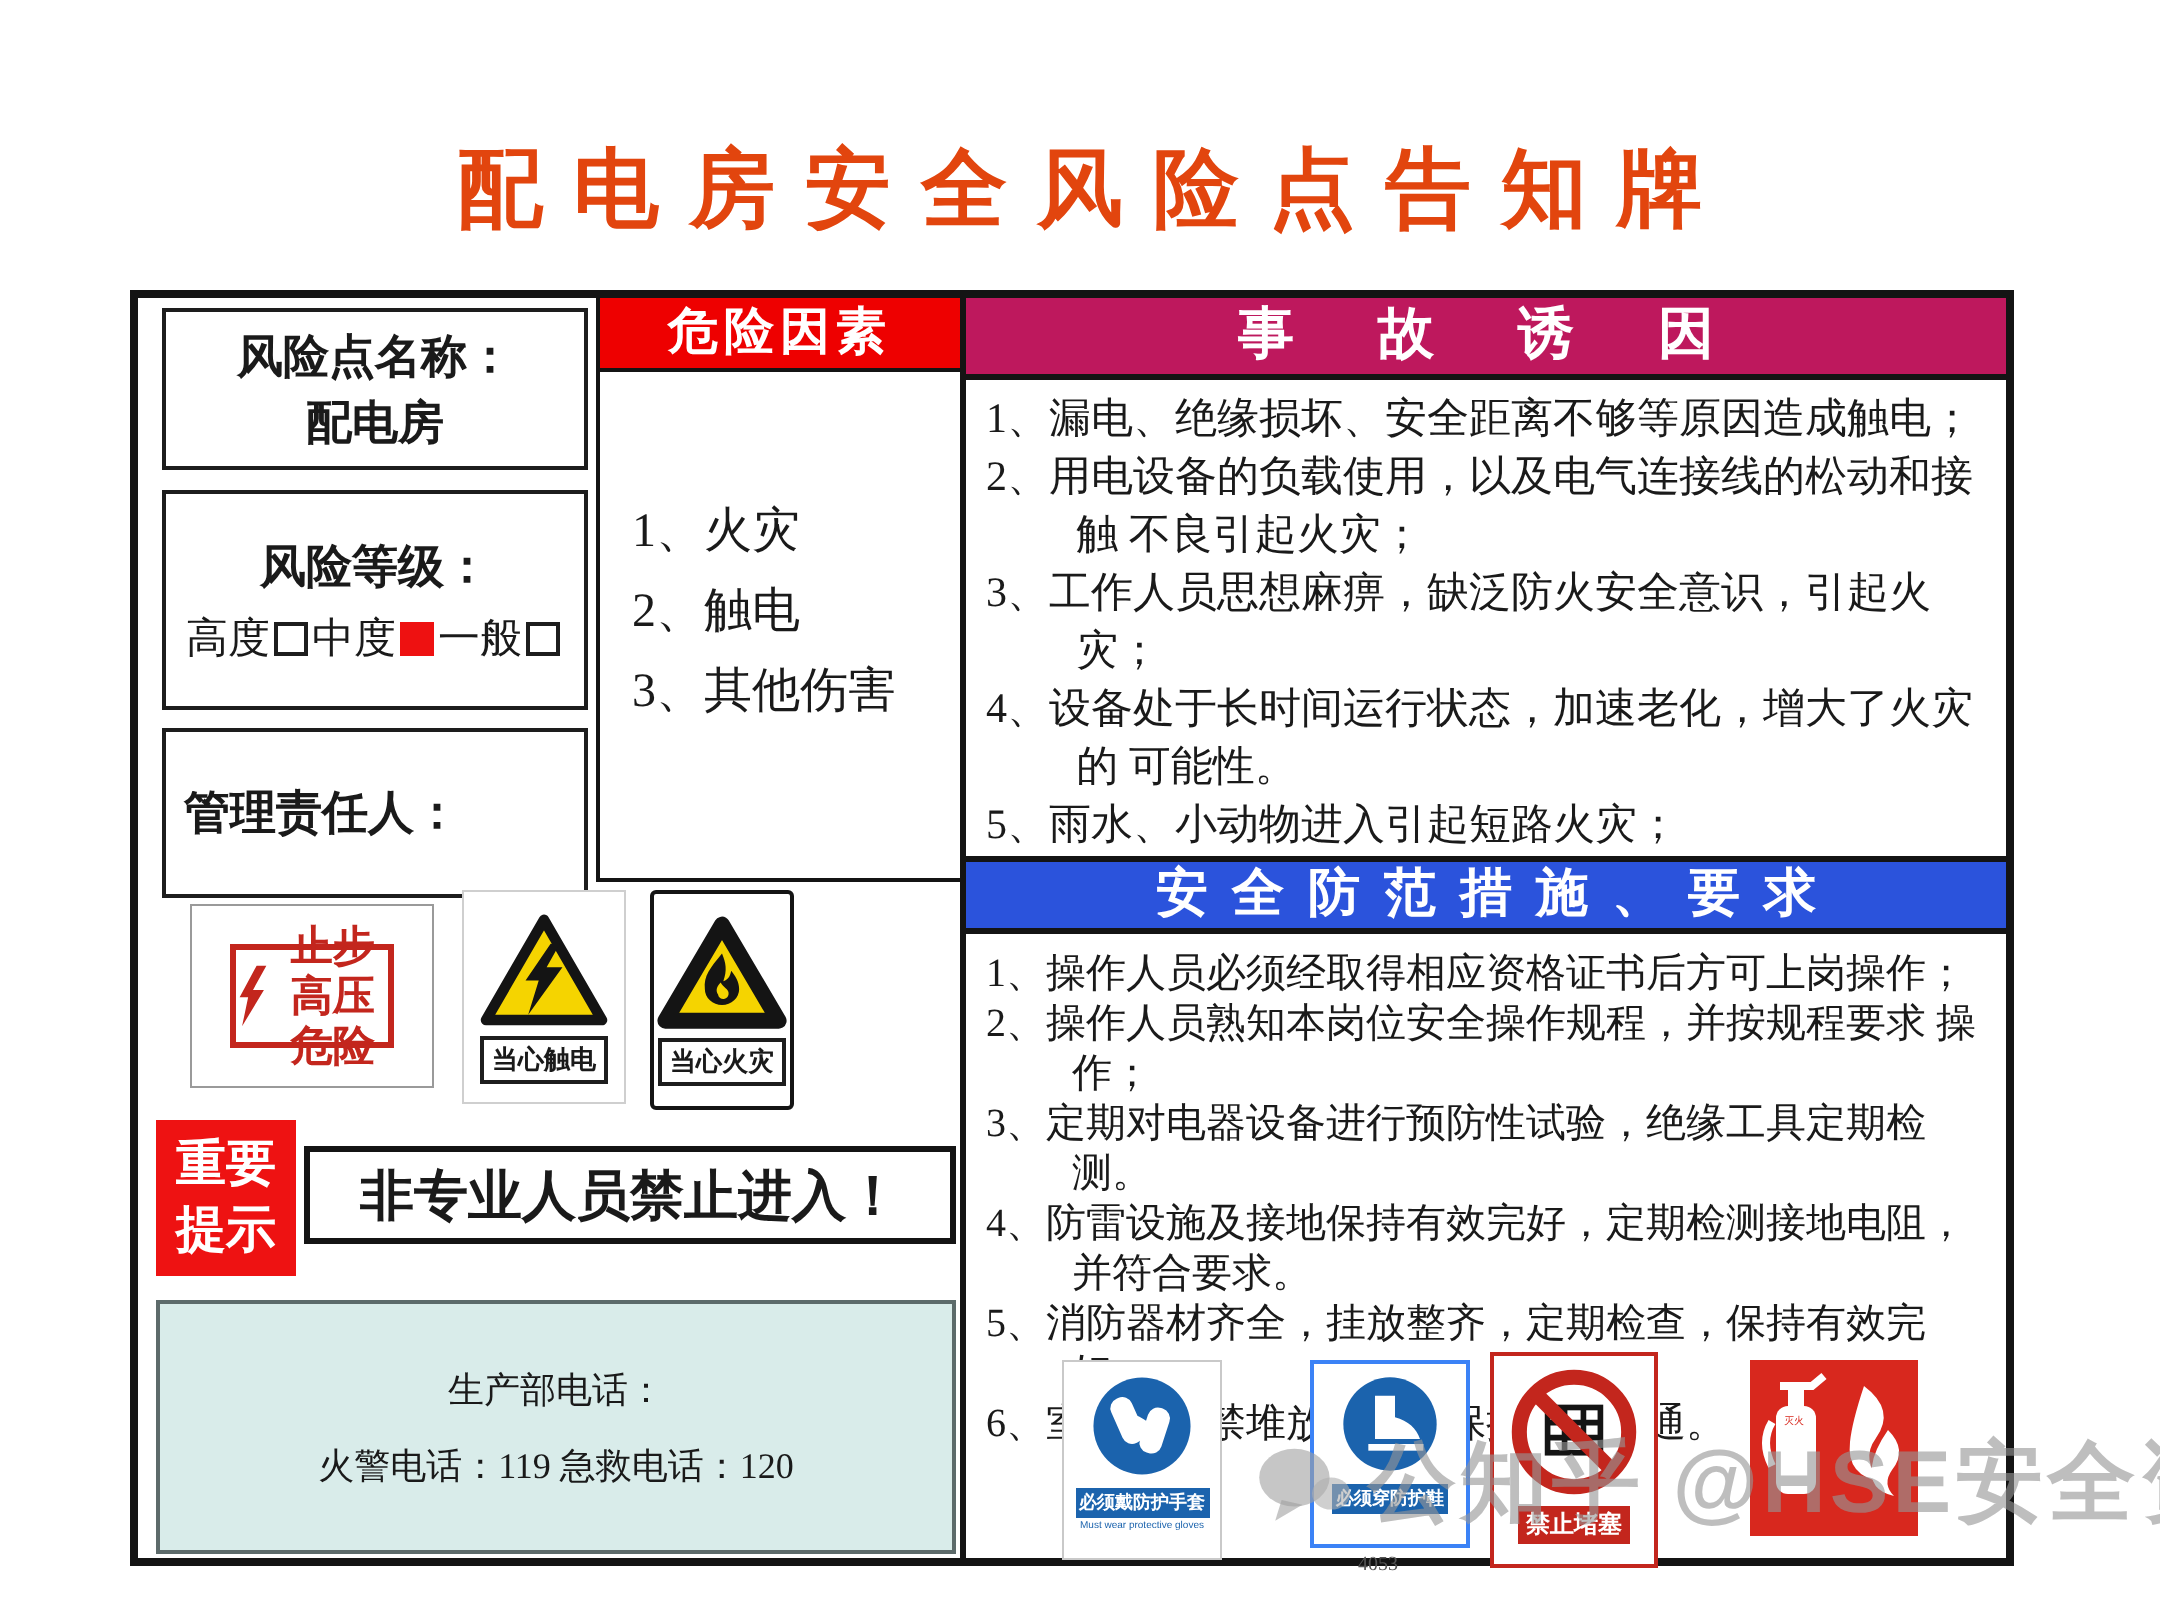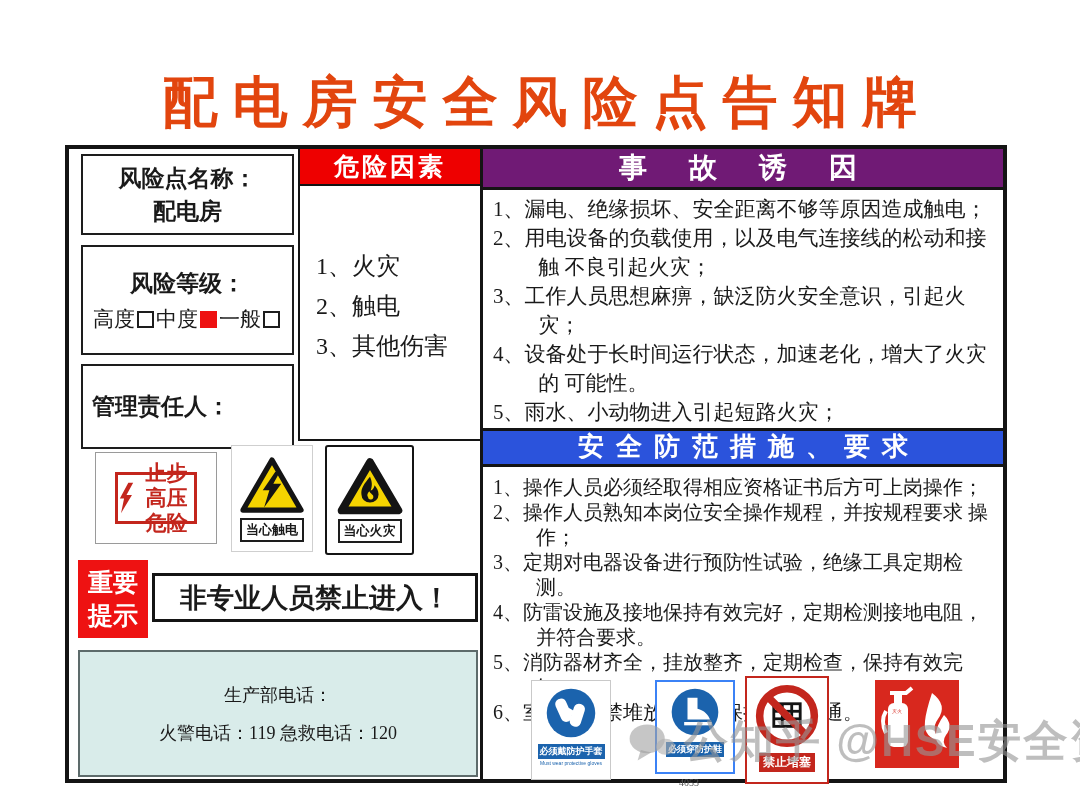--- a/index.html
+++ b/index.html
@@ -3,21 +3,21 @@
 <meta charset="utf-8">
 <style>
   * { margin:0; padding:0; box-sizing:border-box; }
   html,body { background:#fff; }
   body { width:1080px; height:810px; position:relative; overflow:hidden;
          font-family:"Liberation Serif","DejaVu Serif",serif; color:#1a1a1a; }
 
   .page { position:absolute; inset:0; background:#ffffff; }
 
   .title { position:absolute; top:66px; left:0; width:100%; text-align:center;
-           font-size:55px; font-weight:bold; color:#e2450e;
+           font-size:43px; font-weight:bold; color:#e2450e;
            letter-spacing:15px; padding-left:15px; white-space:nowrap; }
 
   .board { position:absolute; left:65px; top:145px; width:942px; height:638px;
            border:4px solid #141414; background:#fff; }
   .board > * { position:absolute; }
 
   .cellbox { border:2px solid #1d1d1d; background:#fff; display:flex;
              flex-direction:column; align-items:center; justify-content:center; }
   .box-risk-name { left:12px; top:5px;  width:213px; height:81px; font-size:23px; font-weight:bold; line-height:33px; }
   .box-risk-level{ left:12px; top:96px; width:213px; height:110px; }
@@ -43,41 +43,41 @@
              border:1px solid #9a9a9a; padding:19px; }
   .sign-hv-inner { width:100%; height:100%; border:3px solid #c3261d; display:flex;
                    align-items:center; justify-content:center; gap:5px; }
   .sign-hv-text { color:#c3261d; font-weight:bold; text-align:center; }
   .sign-hv-l1 { font-size:21px; line-height:25px; }
   .sign-hv-l2 { font-size:21px; line-height:25px; }
 
   .sign-card { background:#fff; display:flex; flex-direction:column;
                align-items:center; justify-content:center; }
   .sign-shock { left:162px; top:296px; width:82px; height:107px; border:1px solid #cfcfcf; gap:4px; }
-  .sign-fire  { left:256px; top:296px; width:89px; height:110px; border:2px solid #141414; border-radius:3px; gap:4px; }
+  .sign-fire  { left:256px; top:296px; width:72px; height:110px; border:2px solid #141414; border-radius:3px; gap:4px; }
   .sign-label-box { border:2px solid #1d1d1d; font-size:13px; font-weight:bold;
                     padding:1px 4px; white-space:nowrap;
                     font-family:"Liberation Sans","DejaVu Sans",sans-serif; }
 
   .notice-tag { left:9px; top:411px; width:70px; height:78px; background:#ee1212;
                 color:#fff; font-size:25px; font-weight:bold; display:flex;
                 flex-direction:column; align-items:center; justify-content:center;
                 line-height:33px; }
   .notice-msg { left:83px; top:424px; width:326px; height:49px; background:#fff;
                 border:3px solid #141414; display:flex; align-items:center;
                 justify-content:center; font-size:27px; font-weight:bold; white-space:nowrap; }
 
   .phone-box { left:9px; top:501px; width:400px; height:127px; background:#d9ecea;
                border:2px solid #5d6b6b; display:flex; flex-direction:column;
                align-items:center; justify-content:center; font-size:18px; line-height:38px; }
 
   
   .right-pane { left:414px; top:0; width:520px; height:630px; }
   .right-pane > * { position:absolute; }
-  .causes-header { left:0; top:0; width:100%; height:41px; background:#701a75;
+  .causes-header { left:0; top:0; width:100%; height:41px; background:#be185d;
                    border-bottom:3px solid #141414; color:#fff; font-size:28px;
                    font-weight:bold; text-align:center; line-height:37px;
                    letter-spacing:42px; padding-left:32px; white-space:nowrap; }
   .causes-list { left:10px; top:46px; width:504px; font-size:21px; line-height:29px; }
   .measures-header { left:0; top:279px; width:100%; height:39px; background:#2b53dc;
                      border-top:3px solid #141414; border-bottom:3px solid #141414;
                      color:#fff; font-size:26px; font-weight:bold; text-align:center;
                      line-height:32px; letter-spacing:12px; padding-left:12px; white-space:nowrap; }
   .measures-list { left:10px; top:326px; width:504px; font-size:20px; line-height:25px; }
   .li { padding-left:2.15em; text-indent:-2.15em; }

